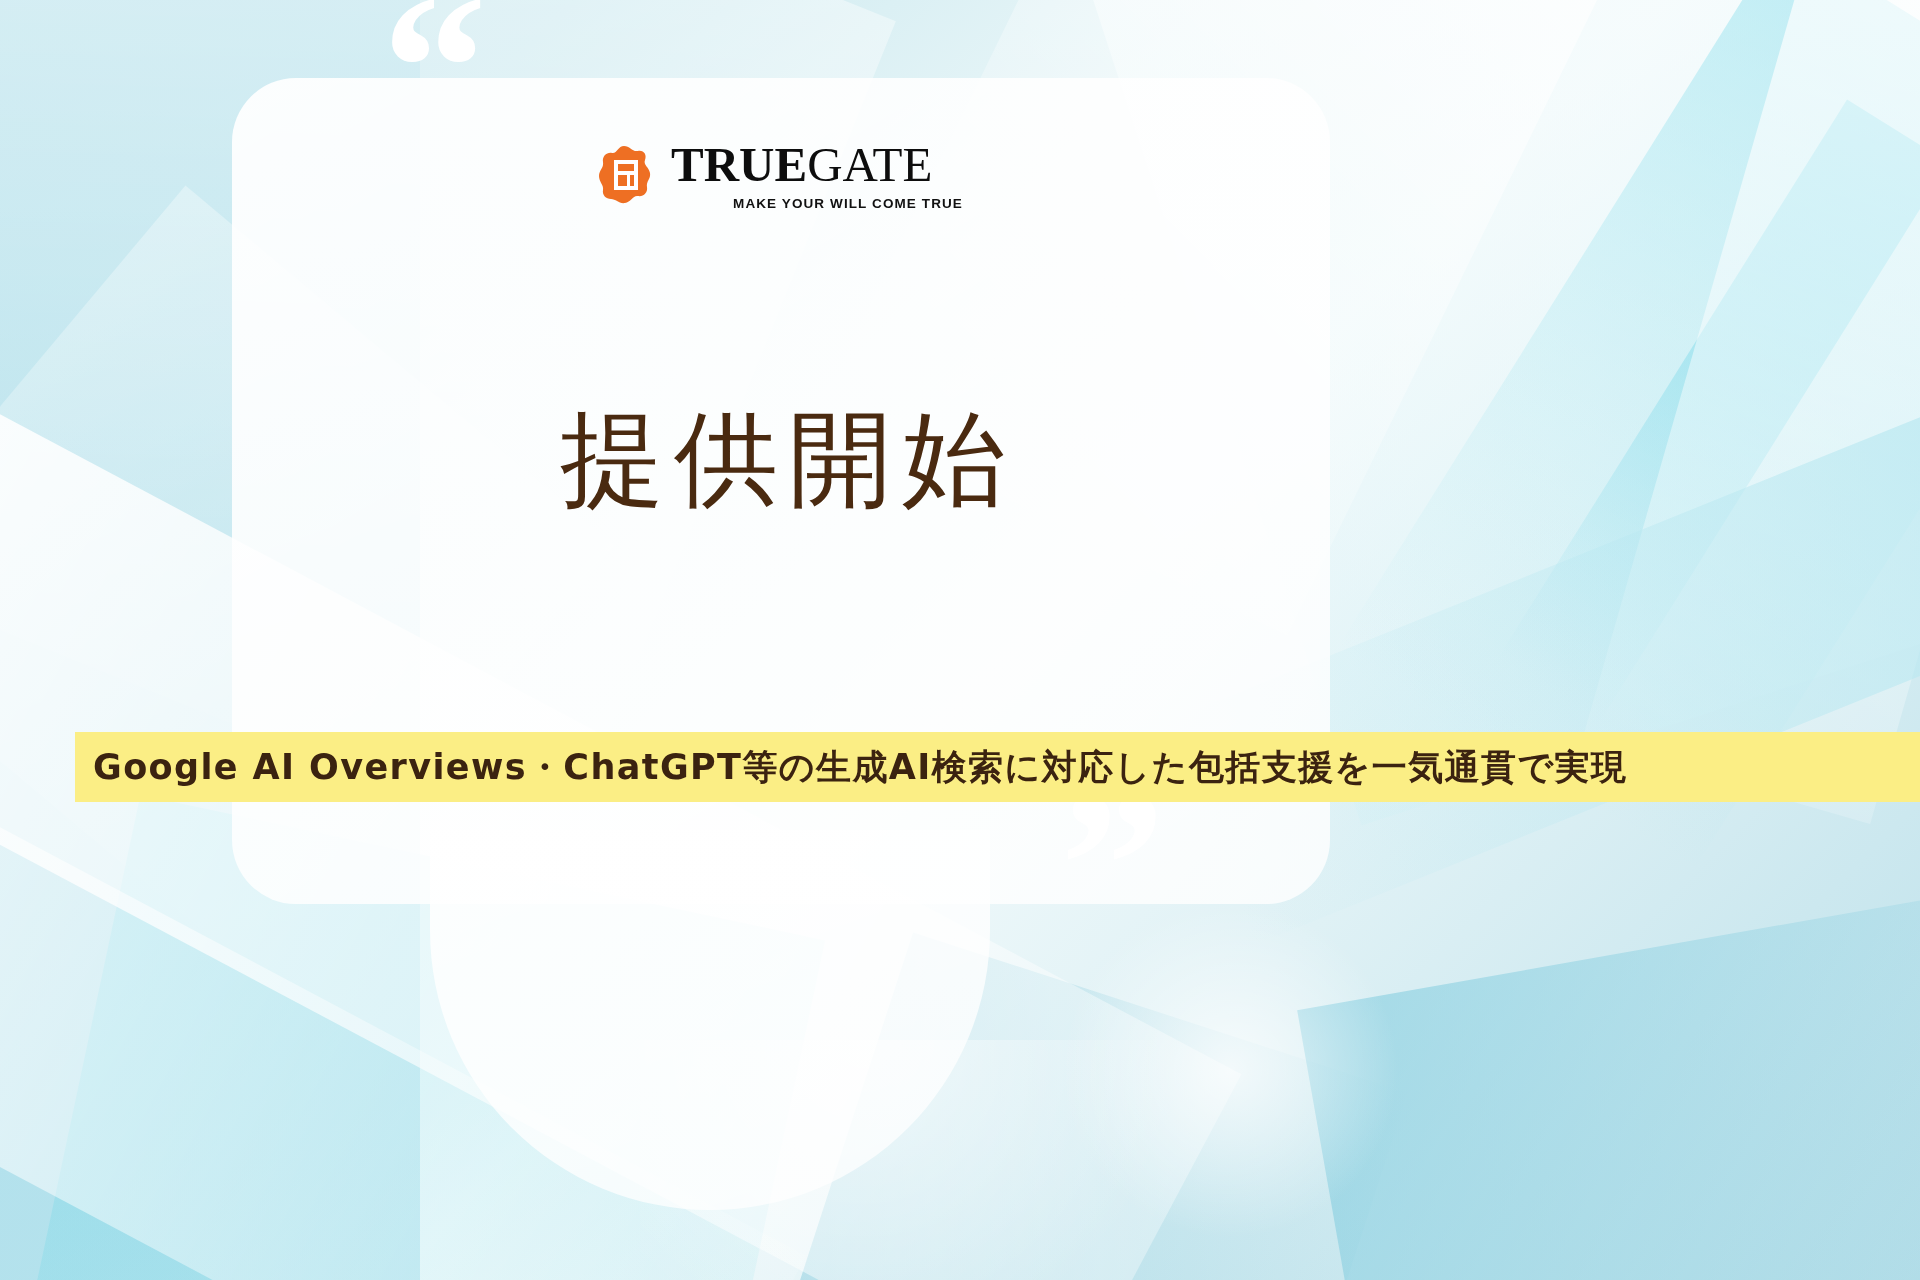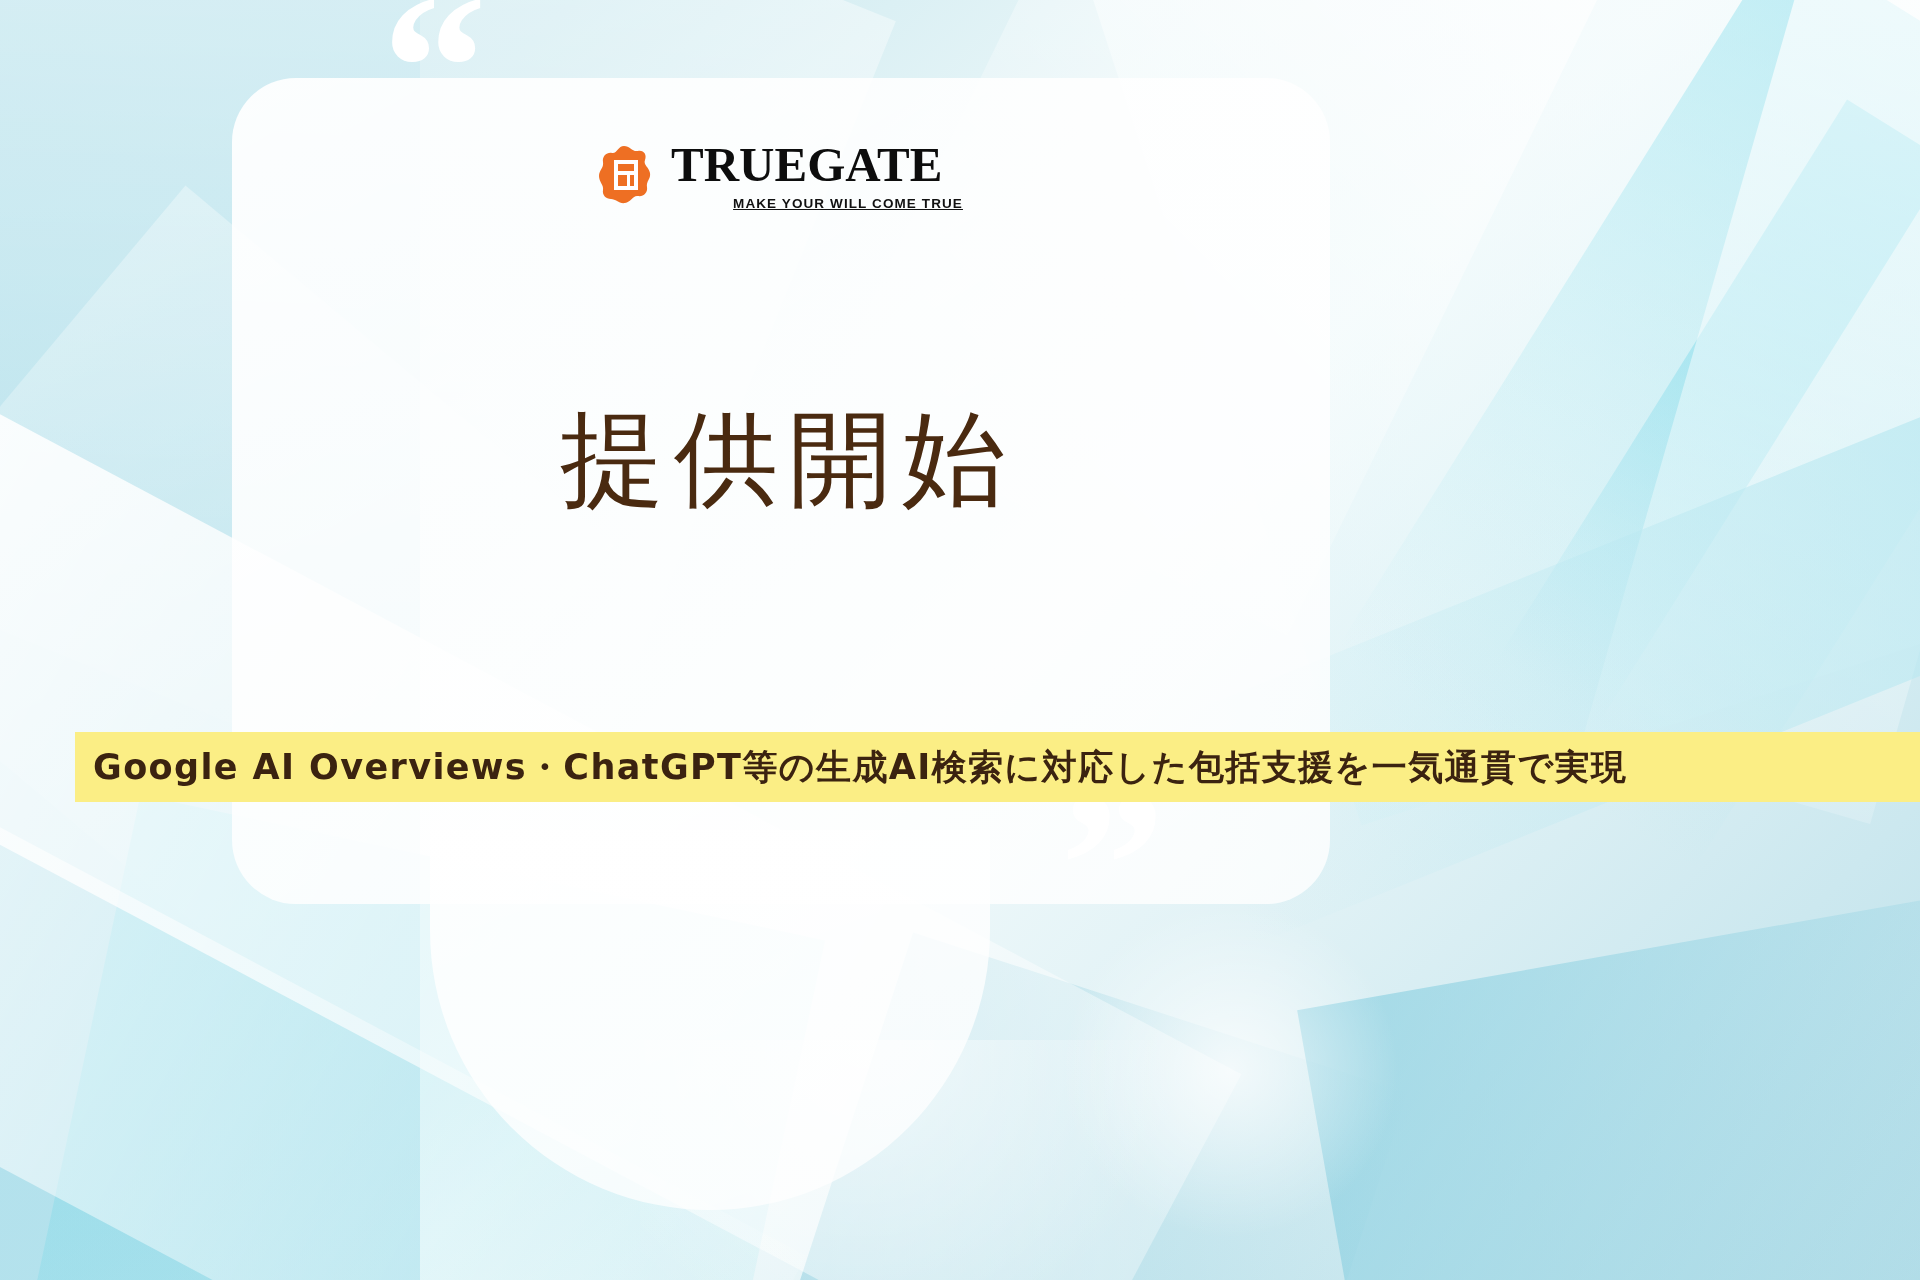--- a/index.html
+++ b/index.html
@@ -89,25 +89,25 @@
   .content{position:absolute;left:0;top:0;width:1920px;height:1280px;}
 
   .logo-wrap{position:absolute;left:0;top:140px;width:1560px;display:flex;justify-content:center;}
   .logo{display:flex;align-items:center;gap:16px;}
   .logo-mark{width:58px;height:62px;display:block;}
   .logo-type{display:flex;flex-direction:column;align-items:flex-start;}
   .logo-word{
     font-family:"Liberation Serif","DejaVu Serif",serif;
     font-size:49px;font-weight:700;color:#0d0d0d;letter-spacing:0px;line-height:1;
   }
-  .logo-word .gate{font-weight:700;}
+  .logo-word .gate{font-weight:400;}
   .logo-tag{
     font-family:"Liberation Sans","DejaVu Sans",sans-serif;
     font-size:13.5px;font-weight:700;color:#111;letter-spacing:1.1px;
-    margin-top:7px;margin-left:62px;text-decoration:underline;
+    margin-top:7px;margin-left:62px;
   }
 
   .subtitle{
     position:absolute;left:0;top:238px;width:1560px;text-align:center;
     color:#15161a;font-size:40px;line-height:1.55;font-weight:400;letter-spacing:.5px;
     font-family:"DejaVu Sans","Liberation Sans",sans-serif;
   }
   .subtitle div{white-space:nowrap;}
 
   .headline{

